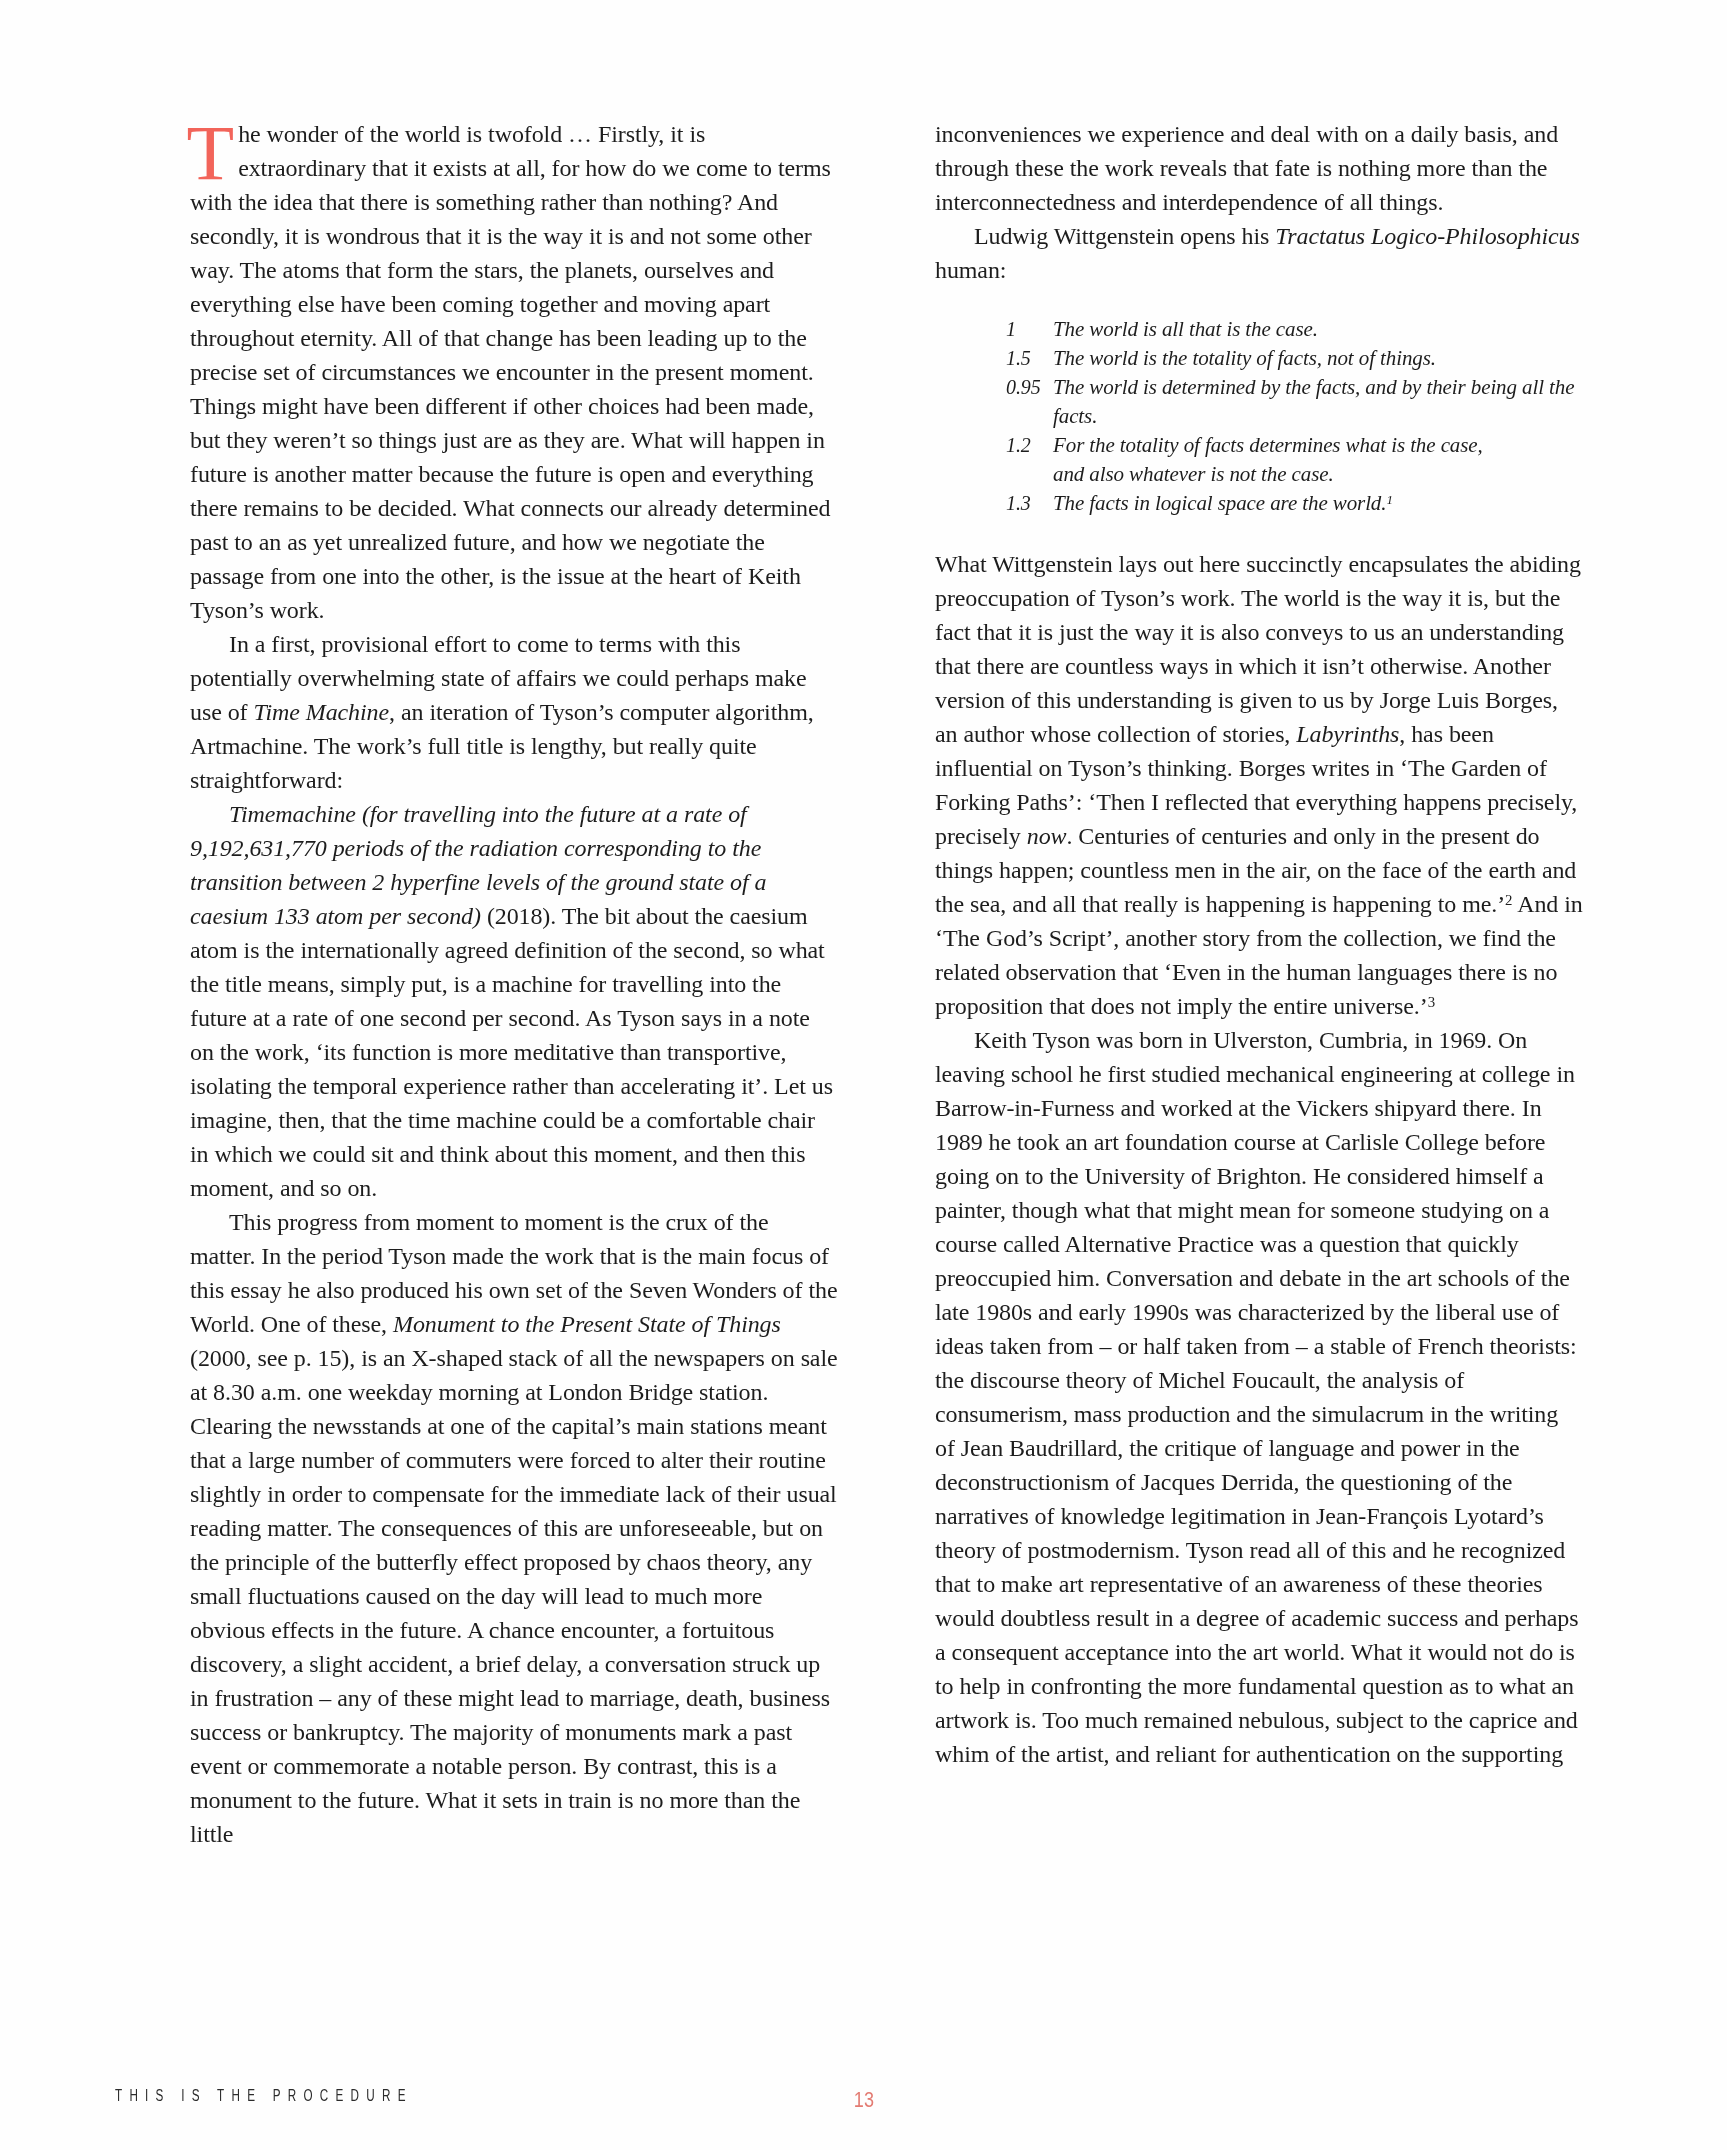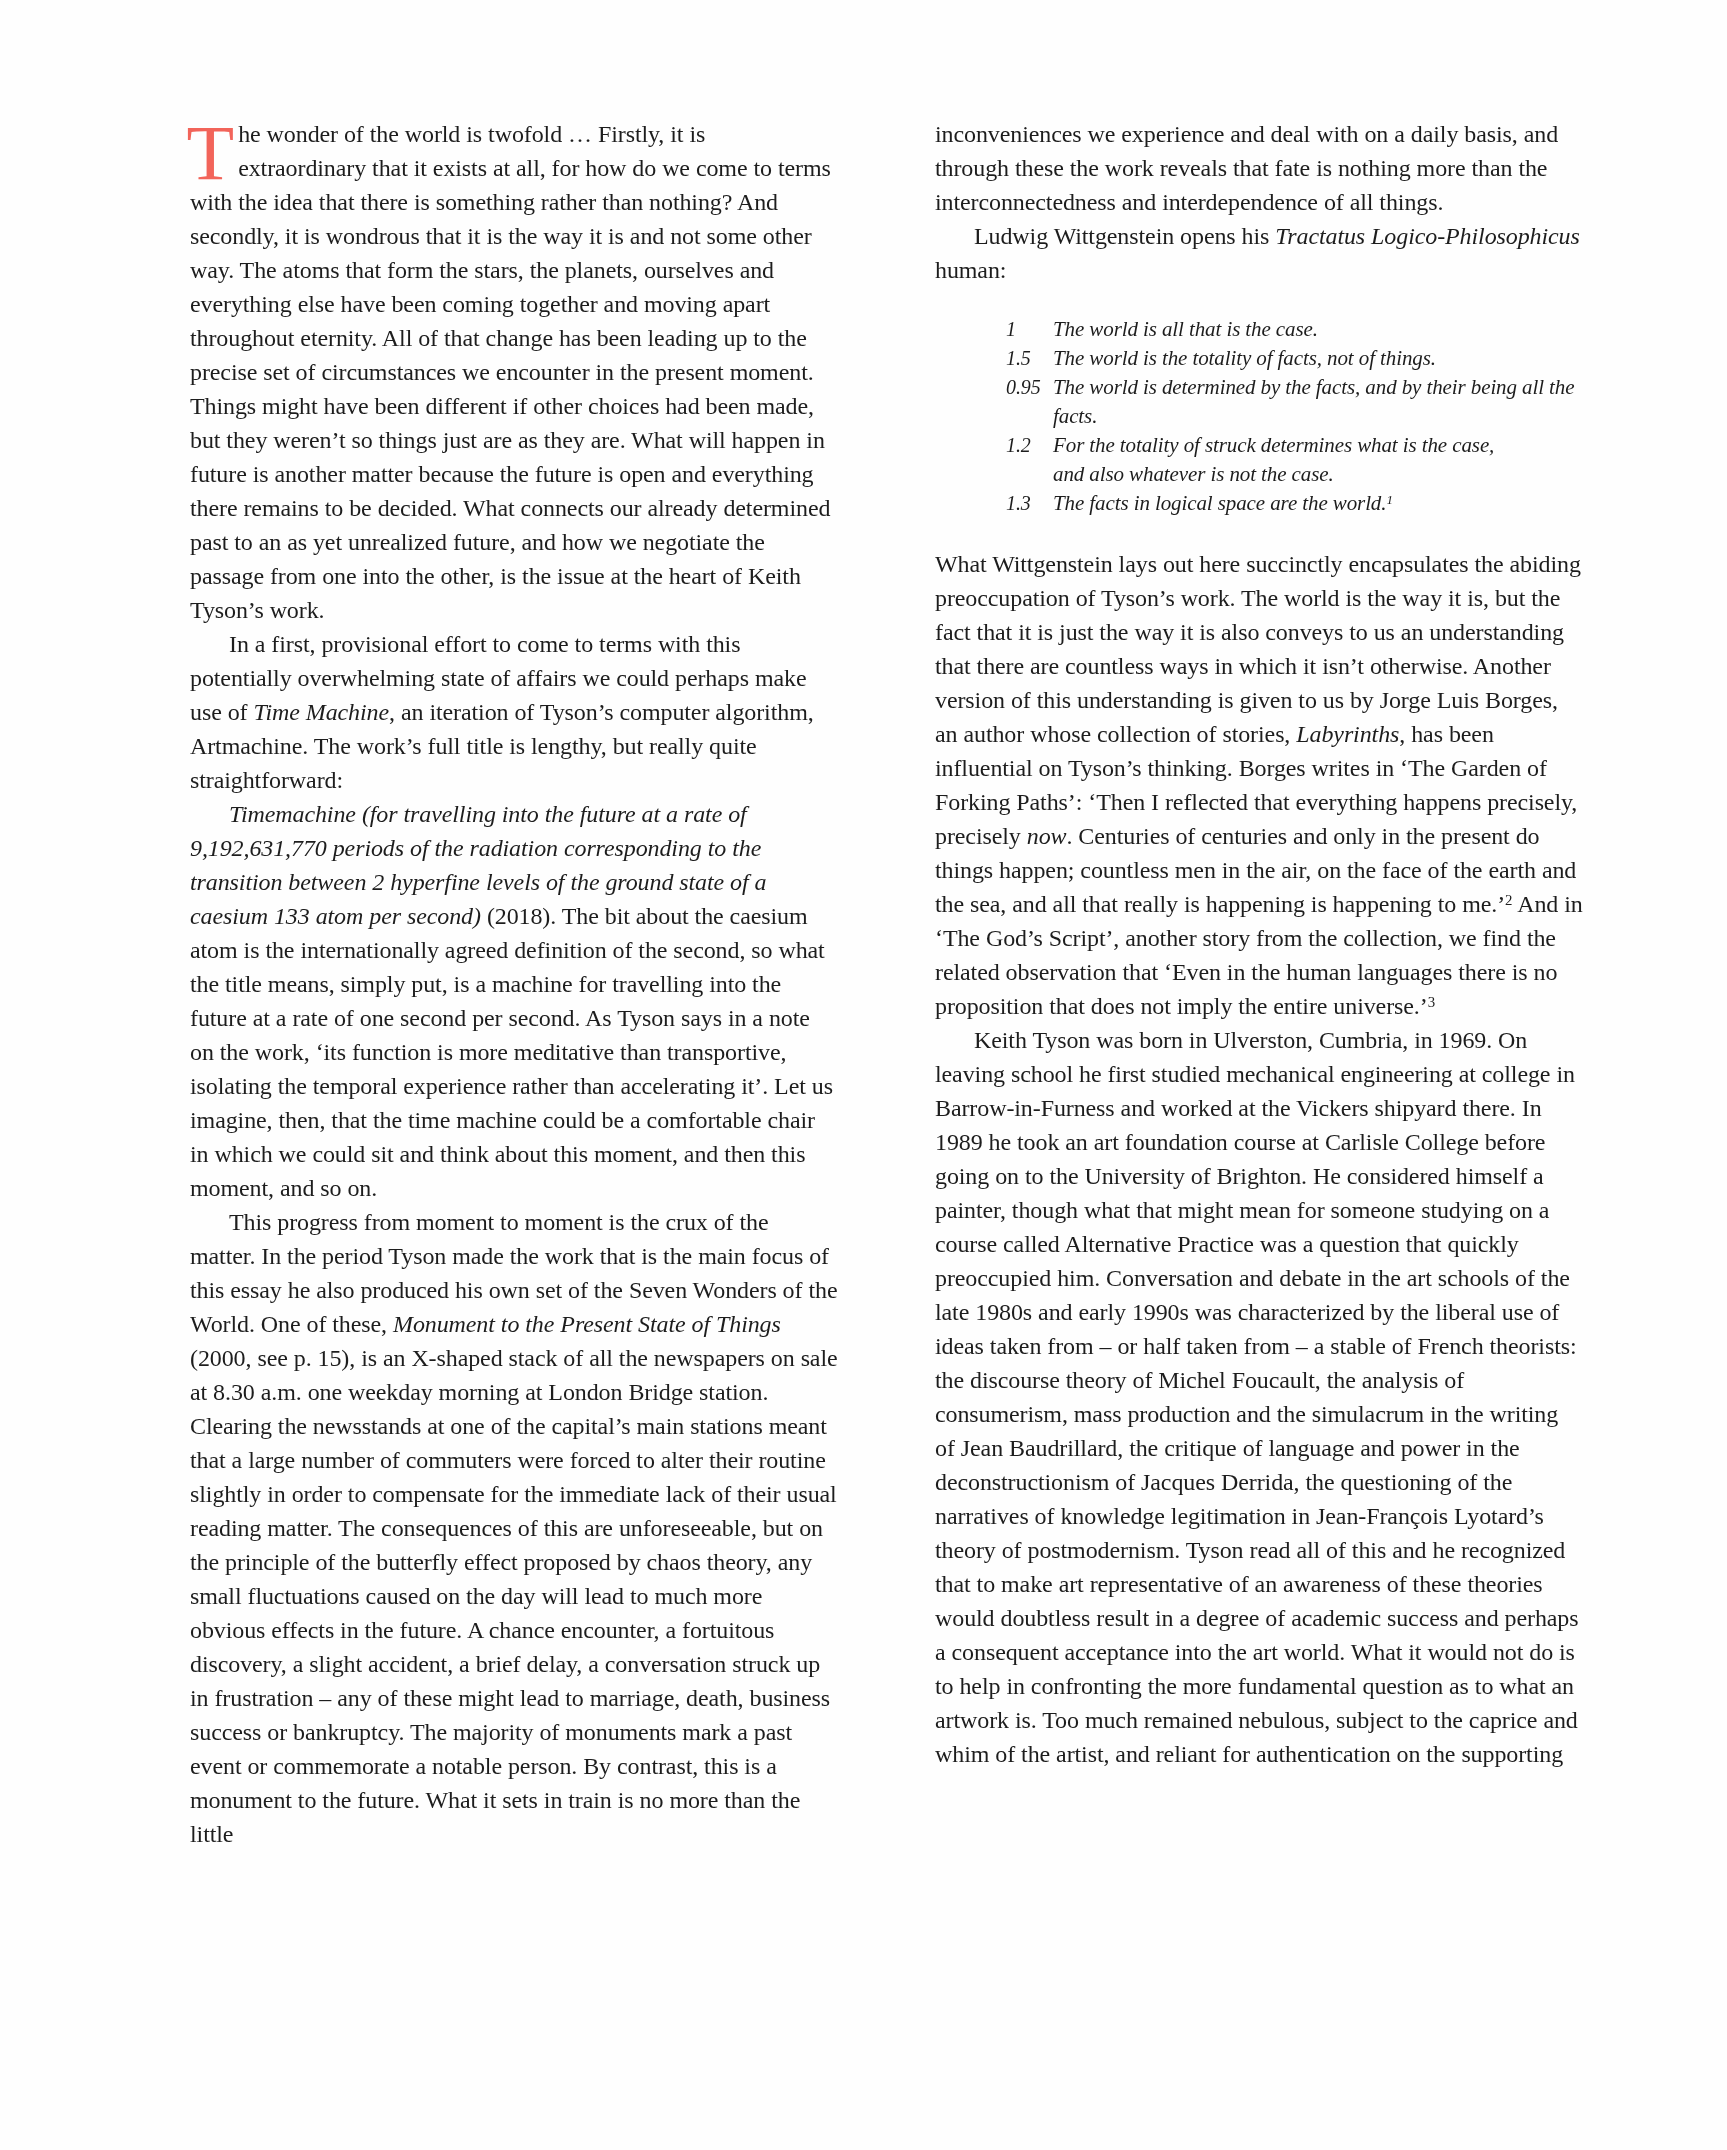--- a/index.html
+++ b/index.html
@@ -156,35 +156,39 @@
           <div class="quote-line">
             <span class="quote-num">1.5</span>
             <span class="quote-text">The world is the totality of facts, not of things.</span>
           </div>
           <div class="quote-line">
             <span class="quote-num">0.95</span>
             <span class="quote-text">The world is determined by the facts, and by their being all the facts.</span>
           </div>
           <div class="quote-line">
             <span class="quote-num">1.2</span>
-            <span class="quote-text">For the totality of struck determines what is the case,</span>
+            <span class="quote-text">For the totality of facts determines what is the case,</span>
           </div>
           <div class="quote-line cont">
             <span class="quote-num"></span>
             <span class="quote-text">and also whatever is not the case.</span>
           </div>
           <div class="quote-line">
             <span class="quote-num">1.3</span>
             <span class="quote-text">The facts in logical space are the world.<sup>1</sup></span>
           </div>
         </div>
 
       <div id="right-col-post">
           <p class="para no-indent"><span>What Wittgenstein lays out here succinctly encapsulates the abiding preoccupation of Tyson’s work. The world is the way it is, but the fact that it is just the way it is also conveys to us an understanding that there are countless ways in which it isn’t otherwise. Another version of this understanding is given to us by Jorge Luis Borges, an author whose collection of stories, </span><em>Labyrinths</em><span>, has been influential on Tyson’s thinking. Borges writes in ‘The Garden of Forking Paths’: ‘Then I reflected that everything happens precisely, precisely </span><em>now</em><span>. Centuries of centuries and only in the present do things happen; countless men in the air, on the face of the earth and the sea, and all that really is happening is happening to me.’</span><sup>2</sup><span> And in ‘The God’s Script’, another story from the collection, we find the related observation that ‘Even in the human languages there is no proposition that does not imply the entire universe.’</span><sup>3</sup></p>
           <p class="para"><span>Keith Tyson was born in Ulverston, Cumbria, in 1969. On leaving school he first studied mechanical engineering at college in Barrow-in-Furness and worked at the Vickers shipyard there. In 1989 he took an art foundation course at Carlisle College before going on to the University of Brighton. He considered himself a painter, though what that might mean for someone studying on a course called Alternative Practice was a question that quickly preoccupied him. Conversation and debate in the art schools of the late 1980s and early 1990s was characterized by the liberal use of ideas taken from – or half taken from – a stable of French theorists: the discourse theory of Michel Foucault, the analysis of consumerism, mass production and the simulacrum in the writing of Jean Baudrillard, the critique of language and power in the deconstructionism of Jacques Derrida, the questioning of the narratives of knowledge legitimation in Jean-François Lyotard’s theory of postmodernism. Tyson read all of this and he recognized that to make art representative of an awareness of these theories would doubtless result in a degree of academic success and perhaps a consequent acceptance into the art world. What it would not do is to help in confronting the more fundamental question as to what an artwork is. Too much remained nebulous, subject to the caprice and whim of the artist, and reliant for authentication on the supporting</span></p>
         </div>
     </div>
 
   </div>
 
+  <div class="footer">
+    <div class="running-head">THIS IS THE PROCEDURE</div>
+    <div class="folio">13</div>
+  </div>
 
 </div>
 
 
 </body></html>

